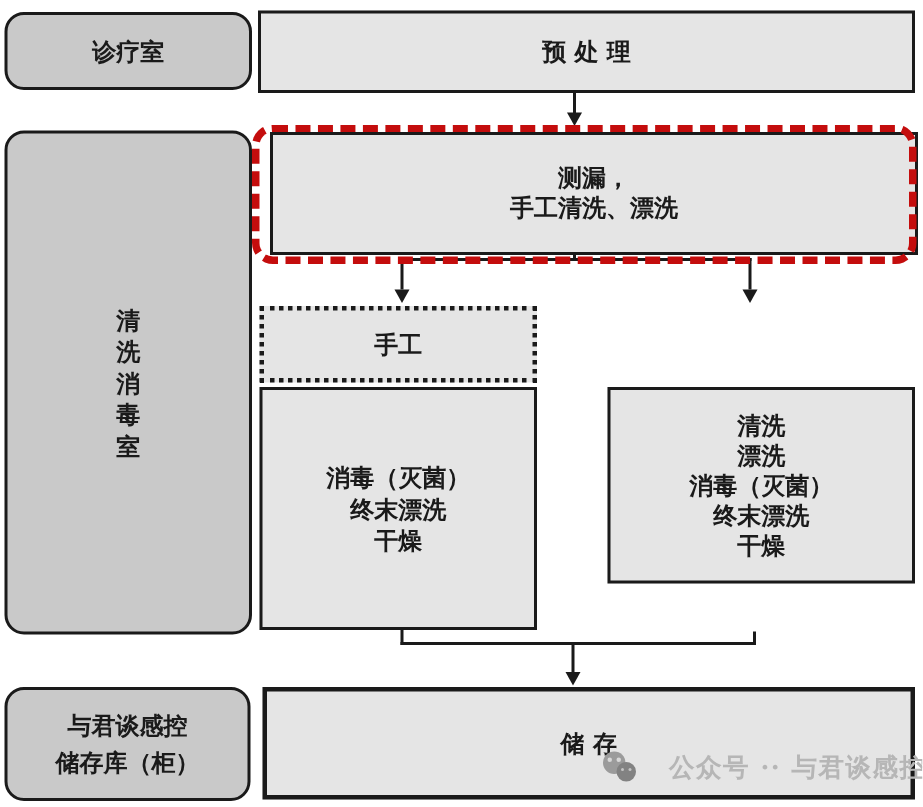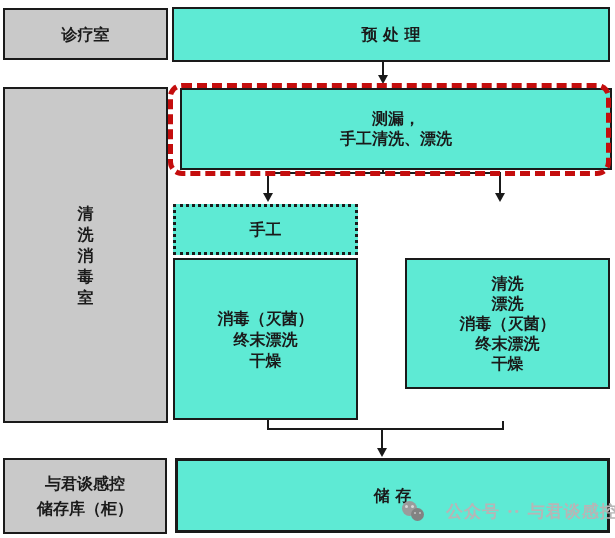--- a/index.html
+++ b/index.html
@@ -16,27 +16,27 @@
     font-family:"DejaVu Serif","Liberation Serif",serif;
     font-weight:bold;
     color:#1a1a1a;
     overflow:hidden;
   }
   .box{
     position:absolute;
     box-sizing:border-box;
     display:flex;align-items:center;justify-content:center;
     text-align:center;
-    background:#5eead4;
+    background:#e5e5e5;
     border:2px solid var(--line);
     font-size:16px;
     white-space:pre-line;
     line-height:21px;
   }
-  .room{background:var(--room-fill);}
+  .room{background:var(--room-fill);border-radius:13px;}
   .dotted{border:3px dotted var(--line);}
   .vline{position:absolute;width:2px;background:var(--line);}
   .hline{position:absolute;height:2px;background:var(--line);}
   .arrowhead{
     position:absolute;width:0;height:0;
     border-left:5px solid transparent;
     border-right:5px solid transparent;
     border-top:9px solid var(--line);
   }
   

